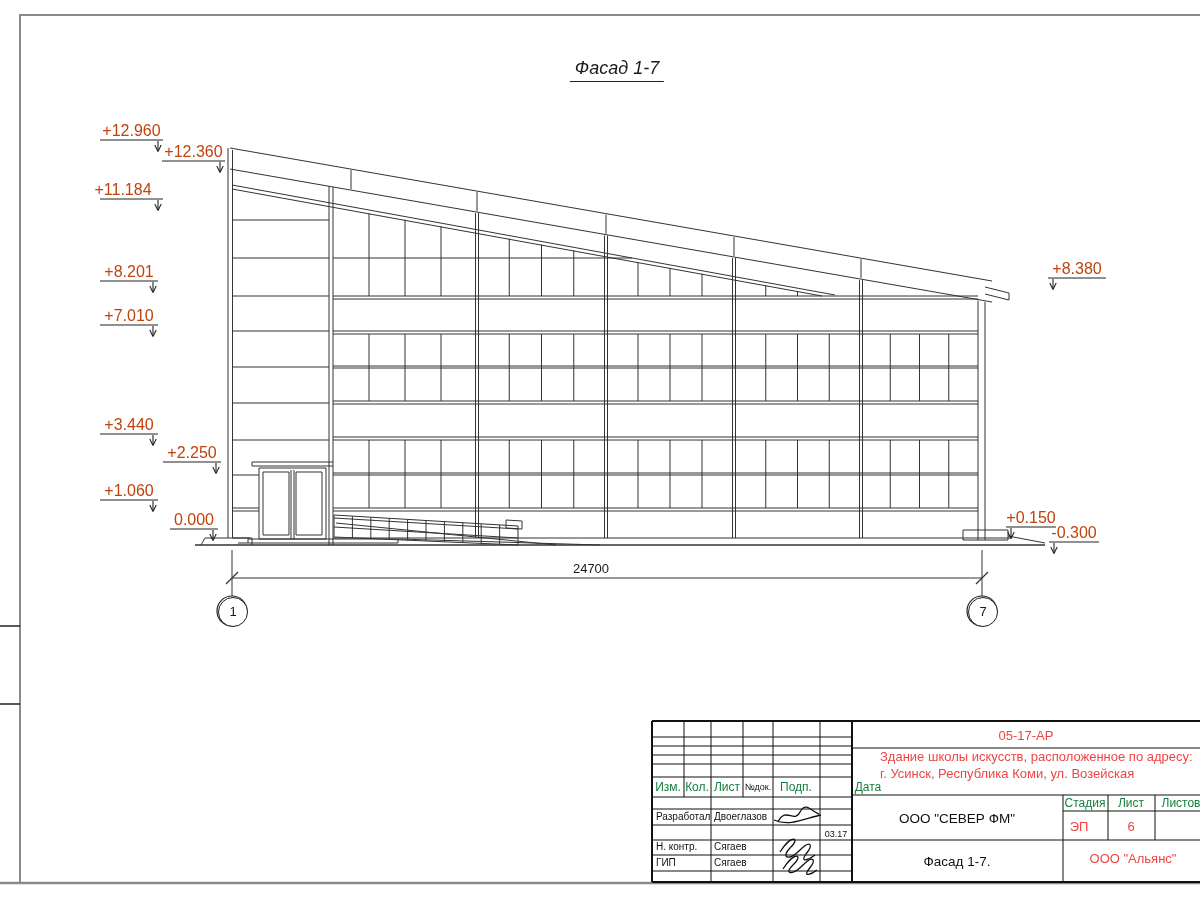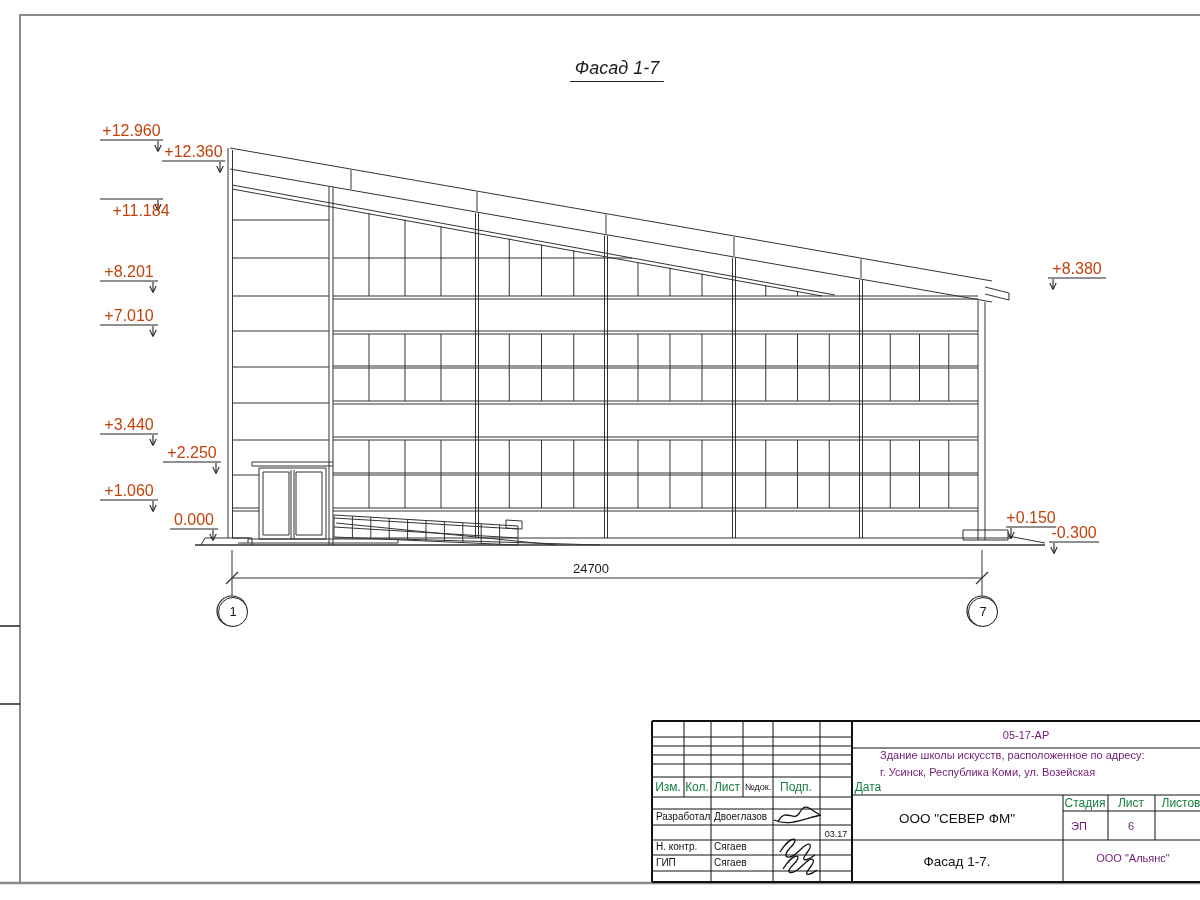--- a/index.html
+++ b/index.html
@@ -8,21 +8,21 @@
   #facade-svg{position:absolute;left:0;top:0;}
   .txt{position:absolute;white-space:nowrap;}
   .c{transform:translate(-50%,-50%);}
   .el-label{position:absolute;font-size:16px;color:#c2410c;white-space:nowrap;transform:translate(-50%,-50%);}
   #drawing-title{font-size:18px;font-style:italic;border-bottom:1.6px solid #222;padding:0 5px 2px 5px;transform:translateX(-50%);}
   .axis-bubble{position:absolute;width:28px;height:28px;border:1.3px solid #222;border-radius:50%;
                text-align:center;line-height:28px;font-size:13px;background:#fff;}
   .tb{font-size:12px;color:#15803d;}
   .tb-small{font-size:10px;color:#111;}
   .tb-tiny{font-size:9px;color:#111;}
-  .tb-med{font-size:11px;color:#701a75;}
+  .tb-med{font-size:13px;color:#ef4444;}
   .tb-big{font-size:13.5px;color:#111;}
 </style>
 </head>
 <body>
 
 <div id="sheet">
 
   <svg id="facade-svg" width="1200" height="900" viewBox="0 0 1200 900">
     <g id="gen-lines">
         <line x1="20" y1="14" x2="20" y2="884" stroke="#8a8a8a" stroke-width="2"></line>
@@ -295,21 +295,21 @@
   <div class="txt c tb" style="left:1131px;top:803px;">Лист</div>
   <div class="txt c tb" style="left:1181px;top:803px;">Листов</div>
   <div class="txt c tb-med" style="left:1079px;top:826px;">ЭП</div>
   <div class="txt c tb-med" style="left:1131px;top:826px;">6</div>
   <div class="txt c tb-med" style="left:1181px;top:826px;"></div>
   <div class="txt c tb-big" style="left:957px;top:861px;">Фасад 1-7.</div>
   <div class="txt c tb-med" style="left:1133px;top:858px;">ООО "Альянс"</div>
 
 <div class="el-label" style="left: 131.5px; top: 131px;">+12.960</div>
     <div class="el-label" style="left: 193.5px; top: 152px;">+12.360</div>
-    <div class="el-label" style="left: 141px; top: 190px; margin-top: 21px;">+11.184</div>
+    <div class="el-label" style="left: 123px; top: 190px;">+11.184</div>
     <div class="el-label" style="left: 129px; top: 272px;">+8.201</div>
     <div class="el-label" style="left: 129px; top: 316px;">+7.010</div>
     <div class="el-label" style="left: 129px; top: 425px;">+3.440</div>
     <div class="el-label" style="left: 192px; top: 453px;">+2.250</div>
     <div class="el-label" style="left: 129px; top: 491px;">+1.060</div>
     <div class="el-label" style="left: 194px; top: 520px;">0.000</div>
     <div class="el-label" style="left: 1077px; top: 269px;">+8.380</div>
     <div class="el-label" style="left: 1031px; top: 518px;">+0.150</div>
     <div class="el-label" style="left: 1074px; top: 533px;">-0.300</div>
   </div>

